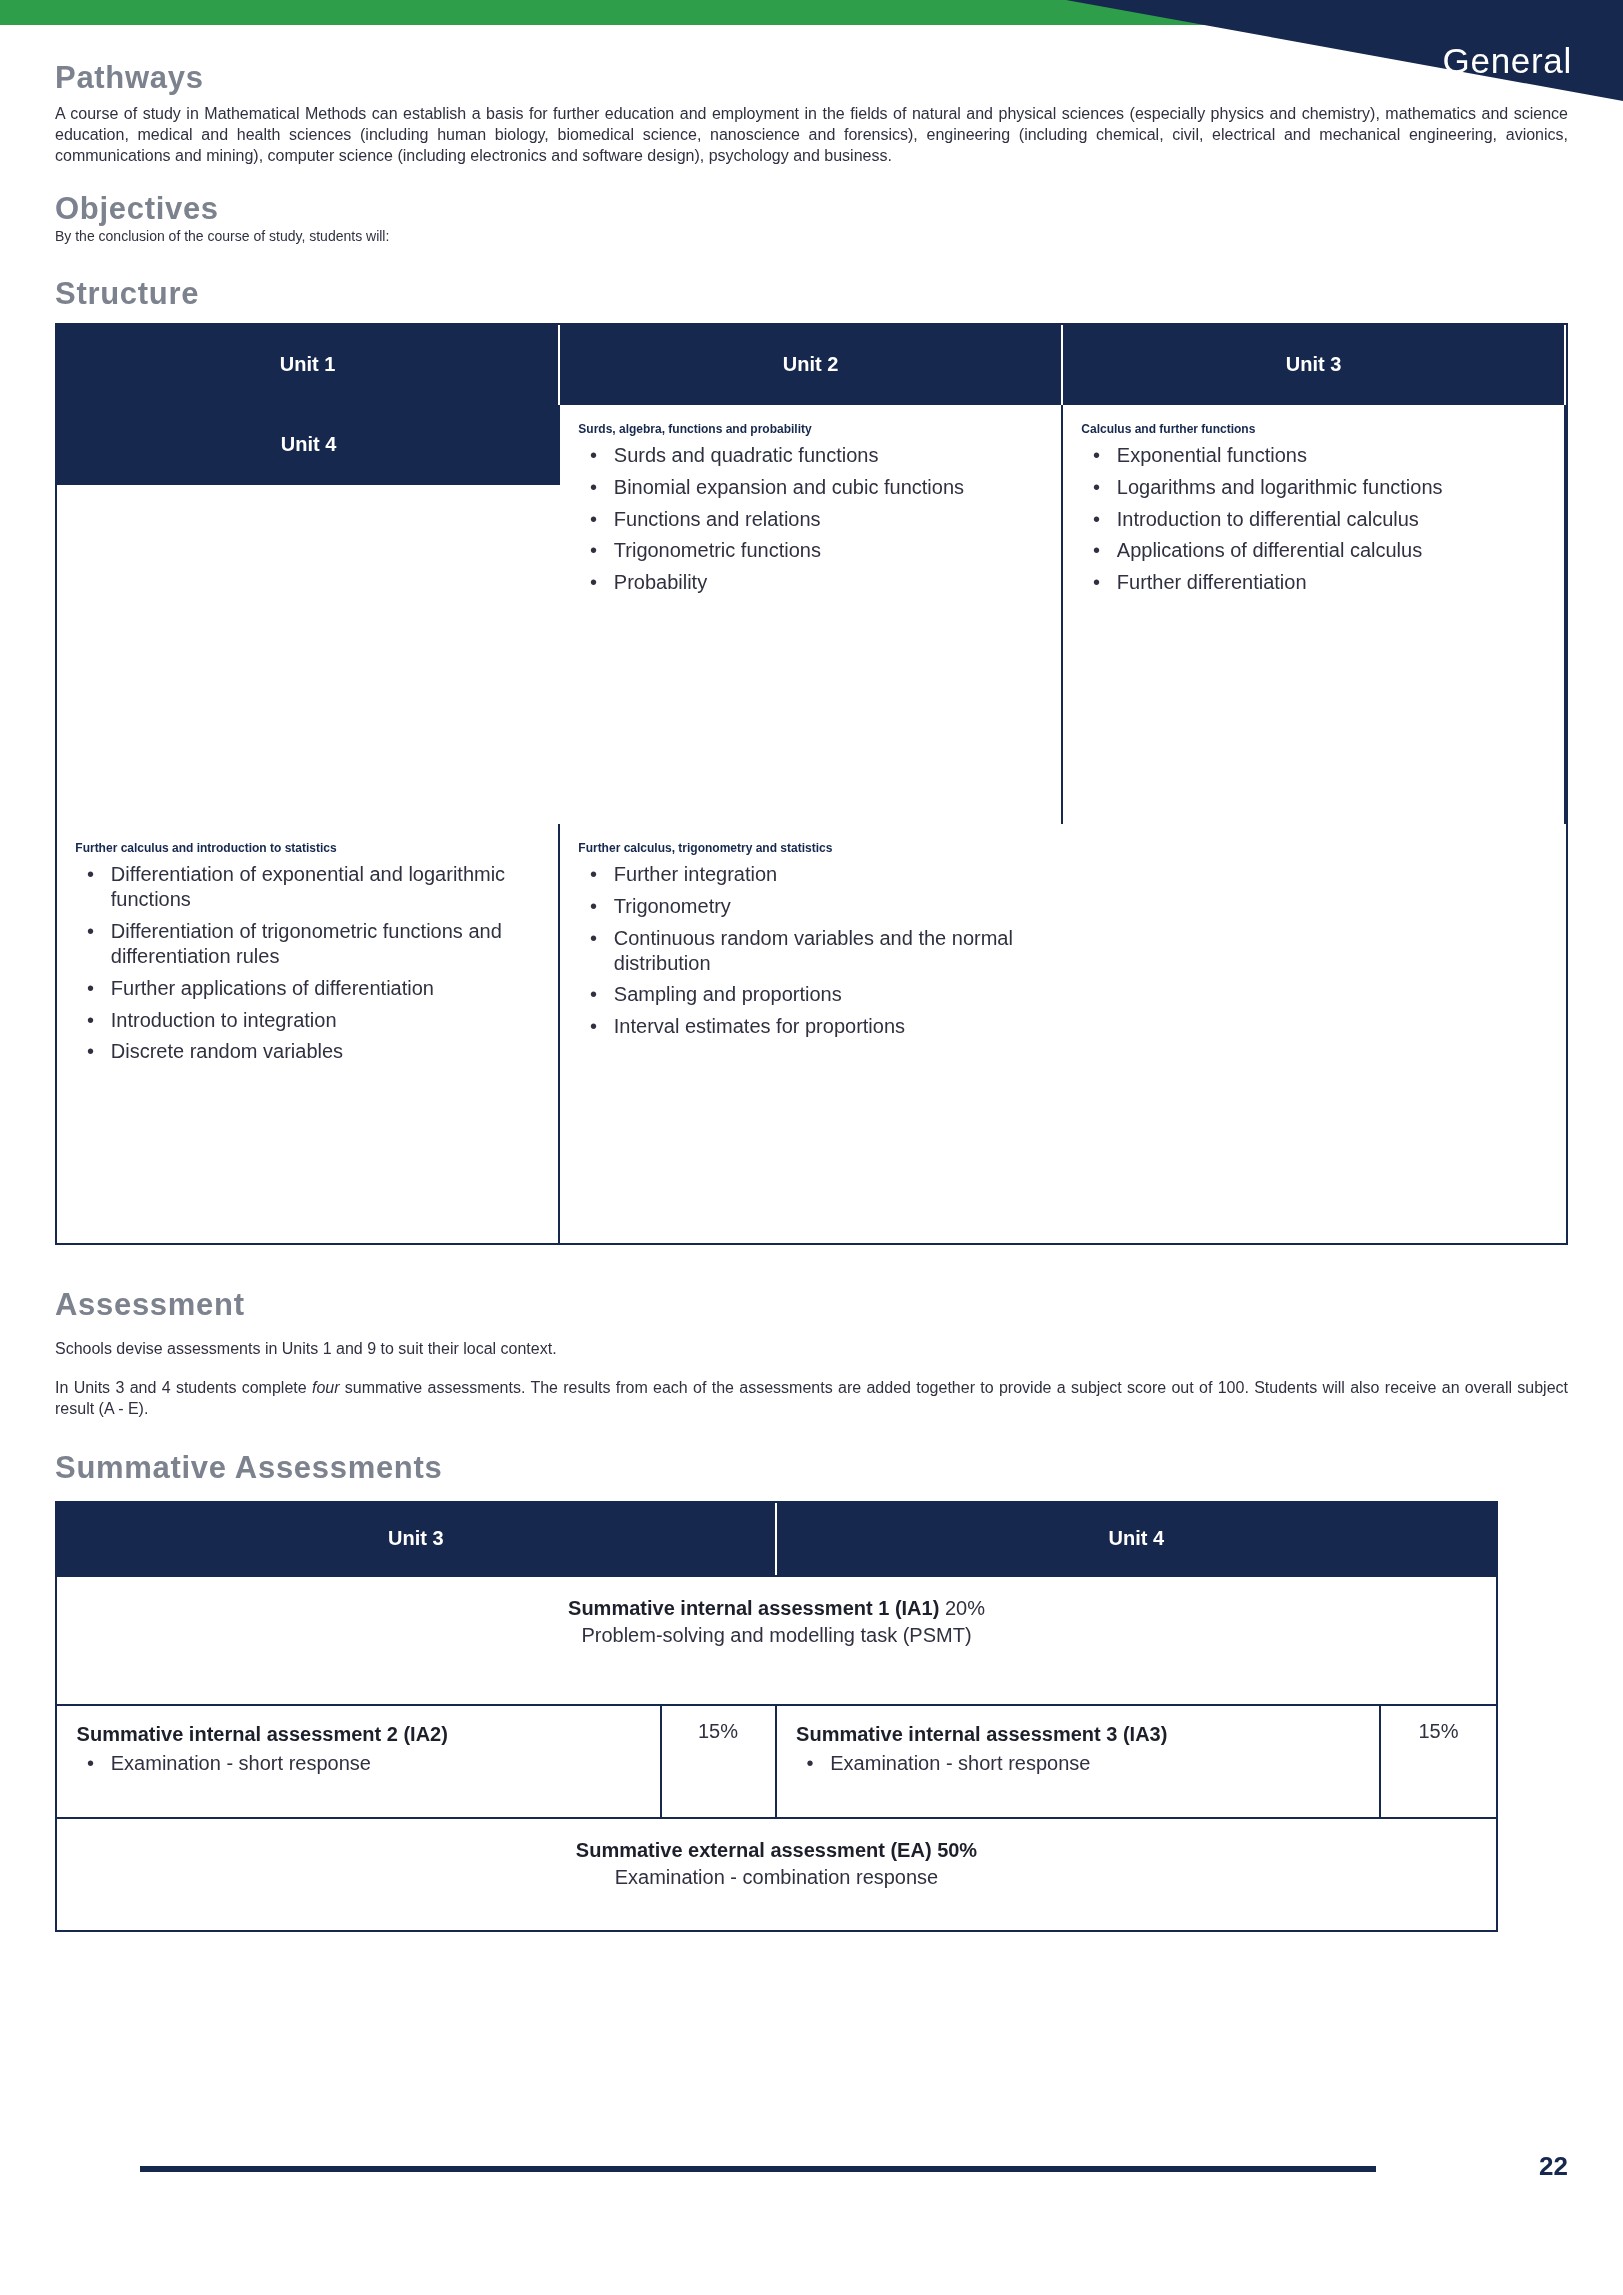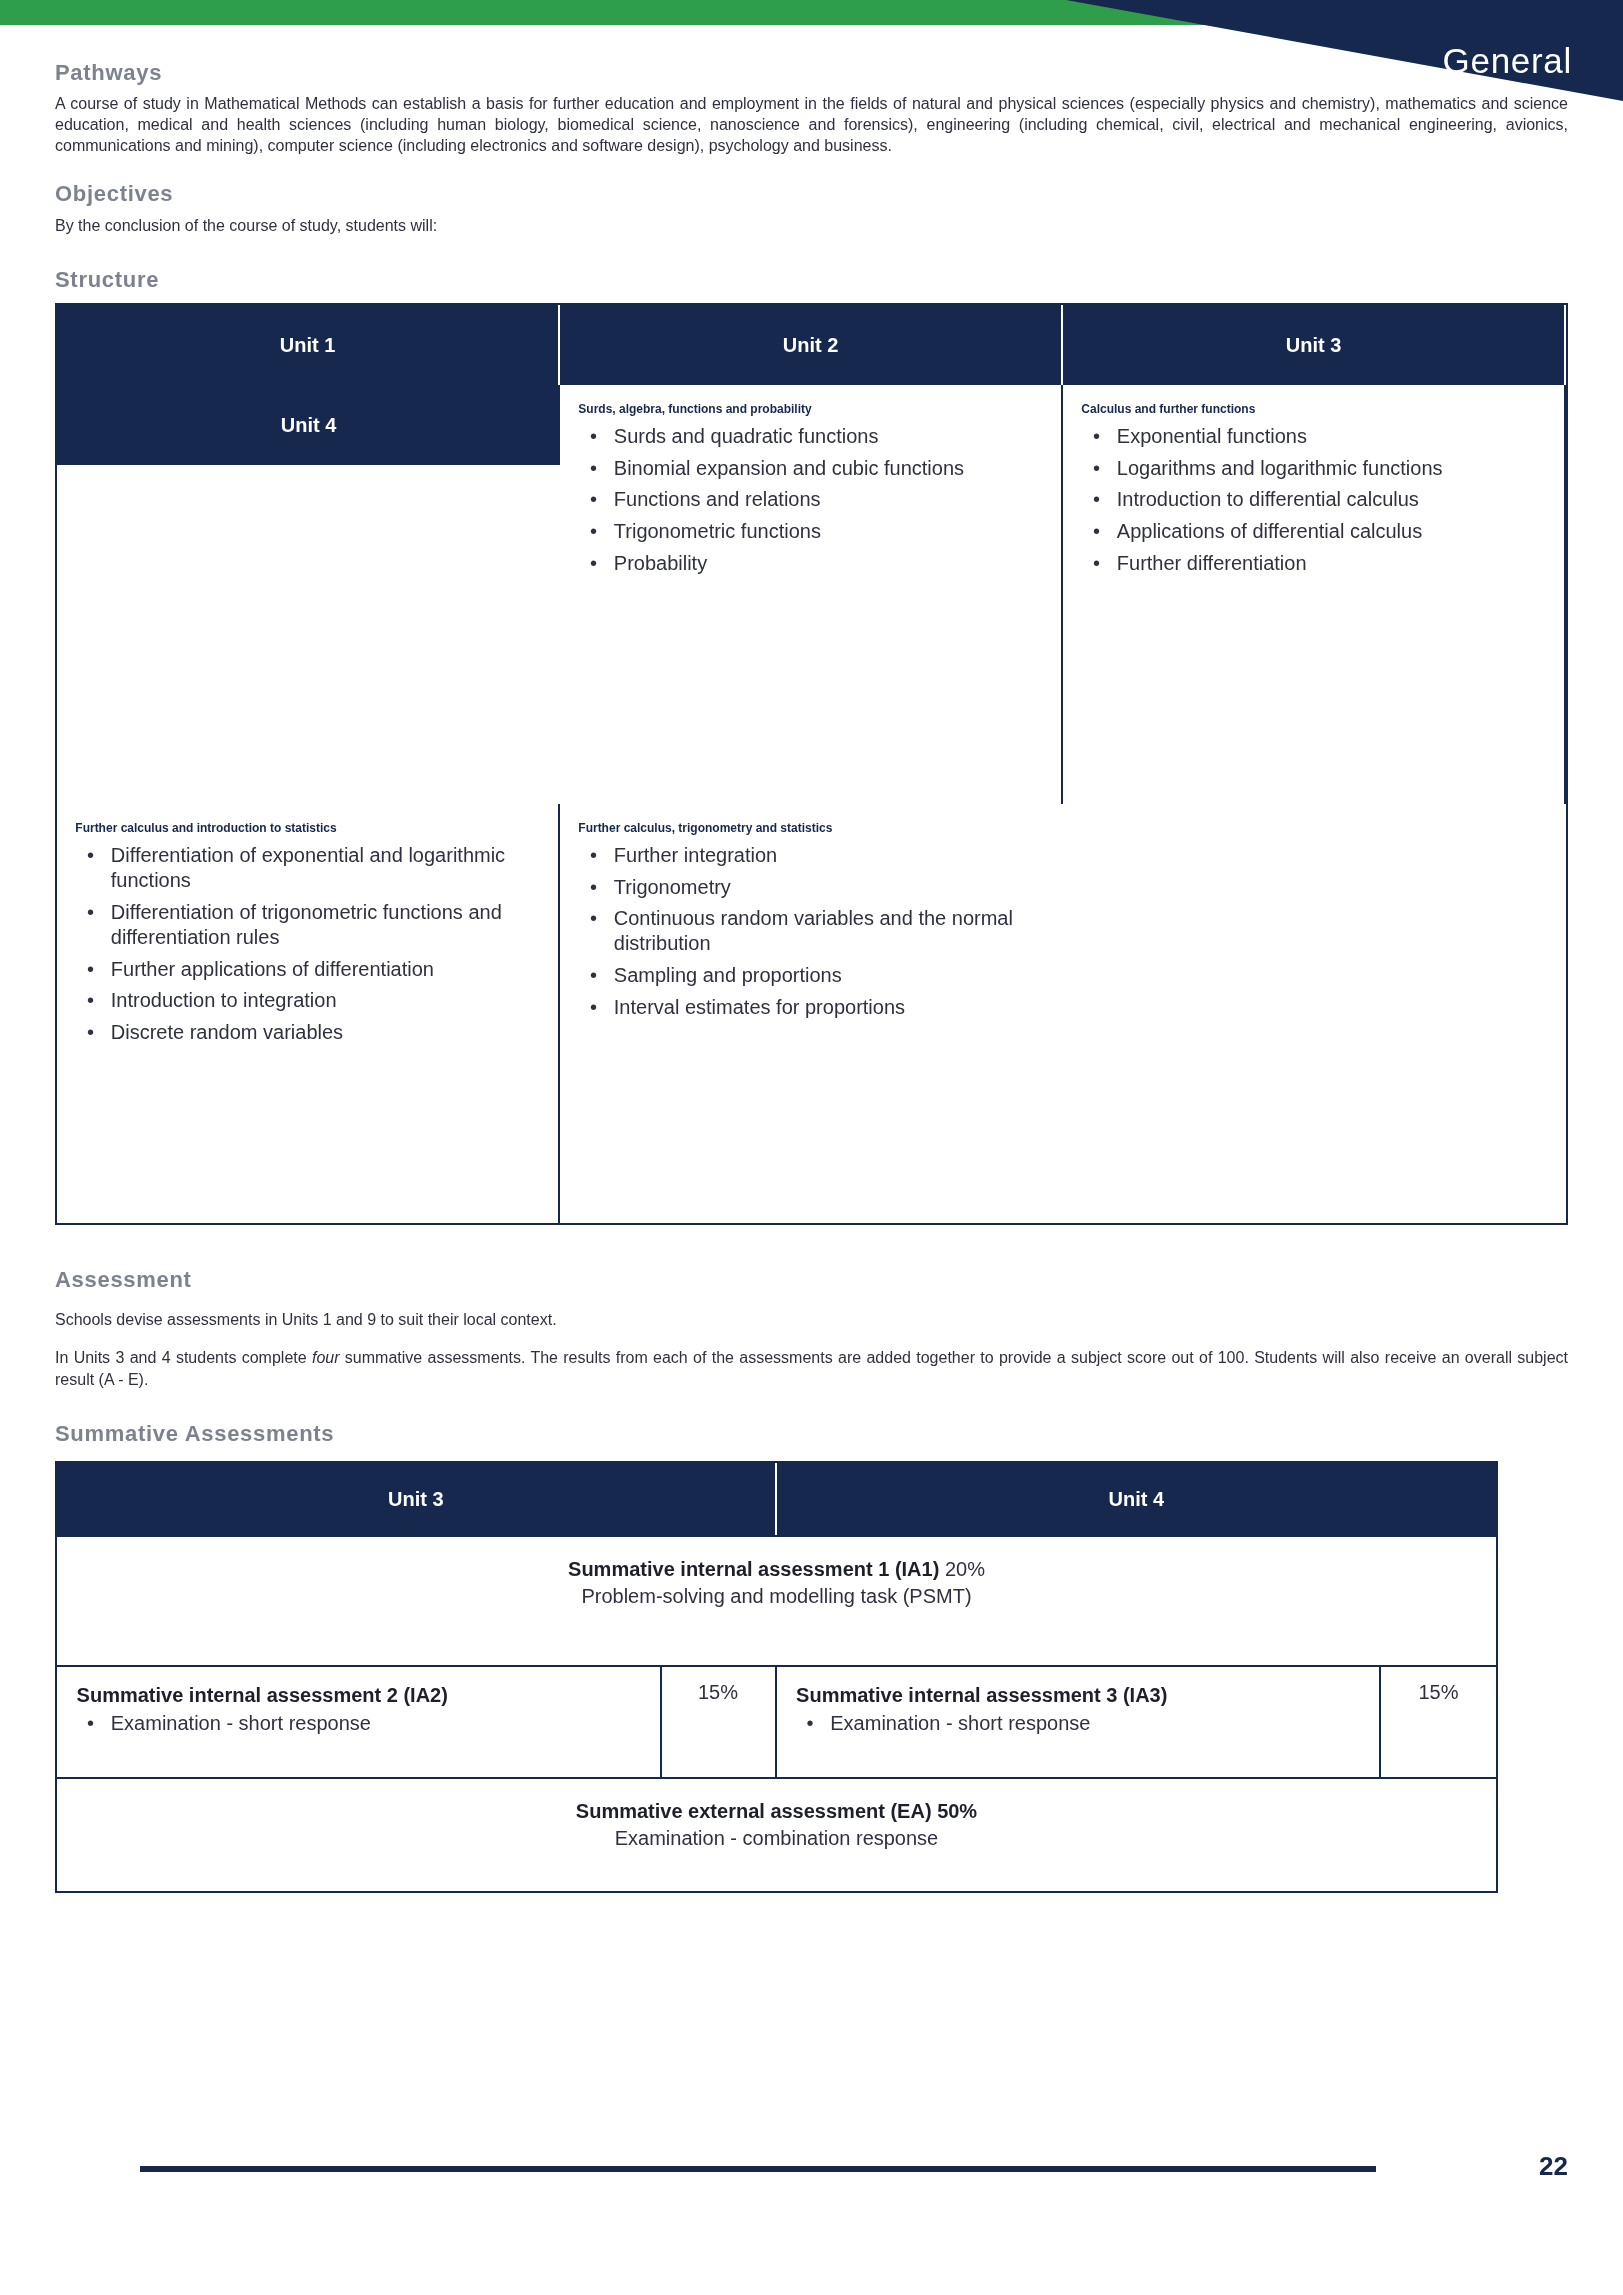--- a/index.html
+++ b/index.html
@@ -38,36 +38,36 @@
     font-size: 35px;
     letter-spacing: 0.7px;
   }
   .content {
     position: absolute;
     top: 25px; left: 0; right: 0;
     padding: 0 55px;
   }
   h2.section-heading {
     color: #7d828f;
-    font-size: 22px;
+    font-size: 31px;
     font-weight: bold;
     letter-spacing: 0.7px;
   }
   .h-pathways { margin-top: 35px; }
   .h-objectives { margin-top: 25px; }
   .h-structure { margin-top: 30px; }
   .h-assessment { margin-top: 42px; }
   .h-summative { margin-top: 31px; }
   p.body-text {
     font-size: 16px;
     line-height: 1.33;
     margin-top: 6.5px;
   }
   p.justified { text-align: justify; }
-  .objectives-intro { margin-top: 8px; font-size: 16px; line-height: 1.35; }
+  .objectives-intro { margin-top: 0; font-size: 14px; line-height: 1.35; }
   ul.objectives-list {
     list-style: none;
     margin-top: 5.2px;
     padding-left: 23.6px;
   }
   ul.objectives-list li {
     position: relative;
     padding-left: 27.5px;
     font-size: 22px;
     line-height: 1.5;

